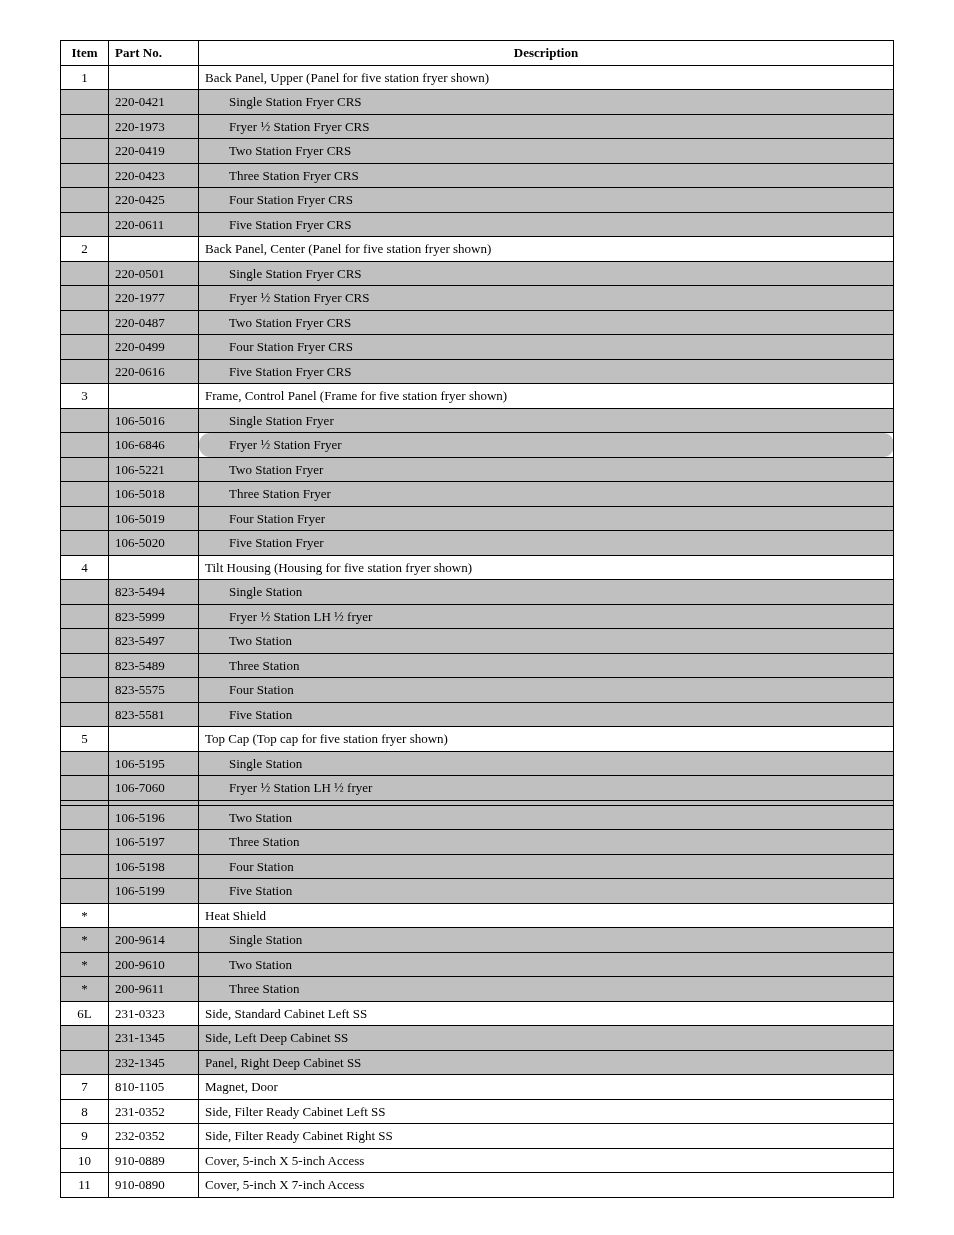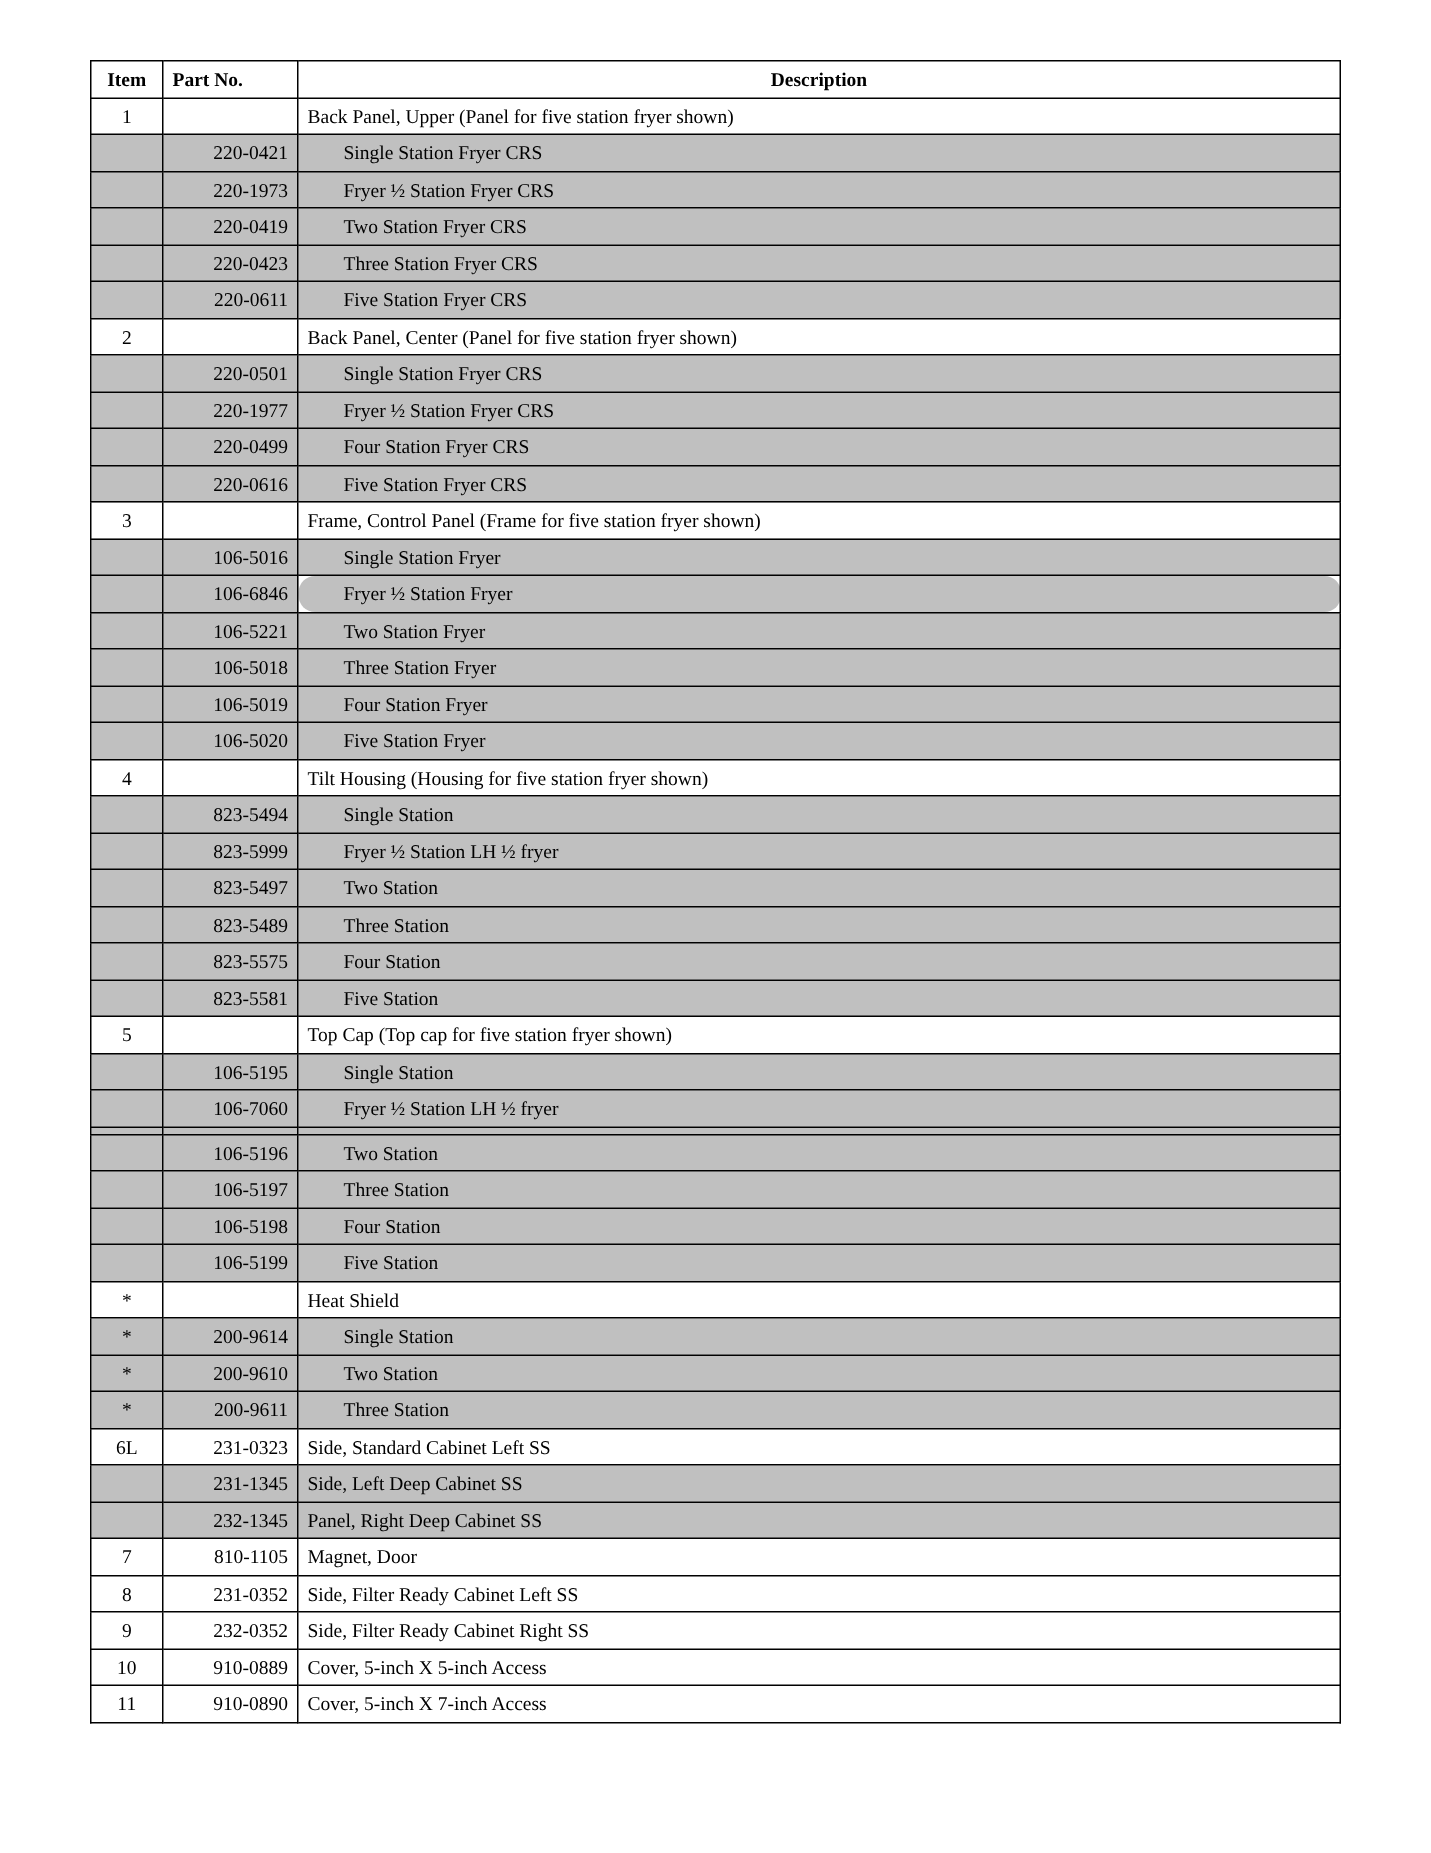--- a/index.html
+++ b/index.html
@@ -27,21 +27,21 @@
       padding: 2px 6px;
       vertical-align: top;
       line-height: 1.5;
     }
     .col-item {
       width: 48px;
       text-align: center;
     }
     .col-part {
       width: 90px;
-      text-align: right;
+      text-align: left;
     }
     .col-desc {
       width: auto;
     }
     .gray-row td {
       background-color: #c0c0c0;
     }
   </style>
 </head>
 <body>
@@ -76,37 +76,47 @@
           <td class="col-part">220-0419</td>
           <td class="col-desc" style="padding-left: 30px;">Two Station Fryer CRS</td>
         </tr>
         <tr class="gray-row">
           <td class="col-item"></td>
           <td class="col-part">220-0423</td>
           <td class="col-desc" style="padding-left: 30px;">Three Station Fryer CRS</td>
         </tr>
         <tr class="gray-row">
           <td class="col-item"></td>
+          <td class="col-part">220-0425</td>
+          <td class="col-desc" style="padding-left: 30px;">Four Station Fryer CRS</td>
+        </tr>
+        <tr class="gray-row">
+          <td class="col-item"></td>
           <td class="col-part">220-0611</td>
           <td class="col-desc" style="padding-left: 30px;">Five Station Fryer CRS</td>
         </tr>
         <tr>
           <td class="col-item">2</td>
           <td class="col-part"></td>
           <td class="col-desc">Back Panel, Center (Panel for five station fryer shown)</td>
         </tr>
         <tr class="gray-row">
           <td class="col-item"></td>
           <td class="col-part">220-0501</td>
           <td class="col-desc" style="padding-left: 30px;">Single Station Fryer CRS</td>
         </tr>
         <tr class="gray-row">
           <td class="col-item"></td>
           <td class="col-part">220-1977</td>
           <td class="col-desc" style="padding-left: 30px;">Fryer ½ Station Fryer CRS</td>
+        </tr>
+        <tr class="gray-row">
+          <td class="col-item"></td>
+          <td class="col-part">220-0487</td>
+          <td class="col-desc" style="padding-left: 30px;">Two Station Fryer CRS</td>
         </tr>
         <tr class="gray-row">
           <td class="col-item"></td>
           <td class="col-part">220-0499</td>
           <td class="col-desc" style="padding-left: 30px;">Four Station Fryer CRS</td>
         </tr>
         <tr class="gray-row">
           <td class="col-item"></td>
           <td class="col-part">220-0616</td>
           <td class="col-desc" style="padding-left: 30px;">Five Station Fryer CRS</td>

